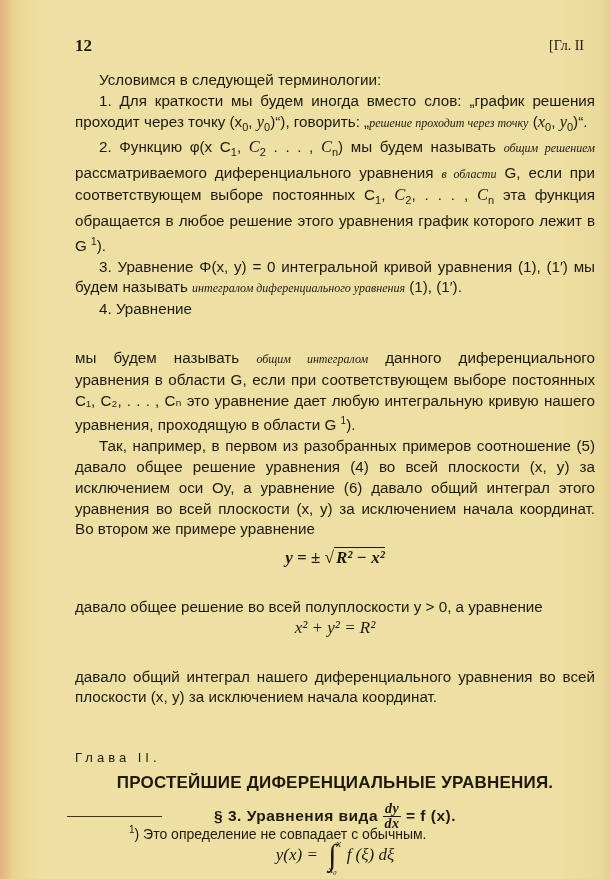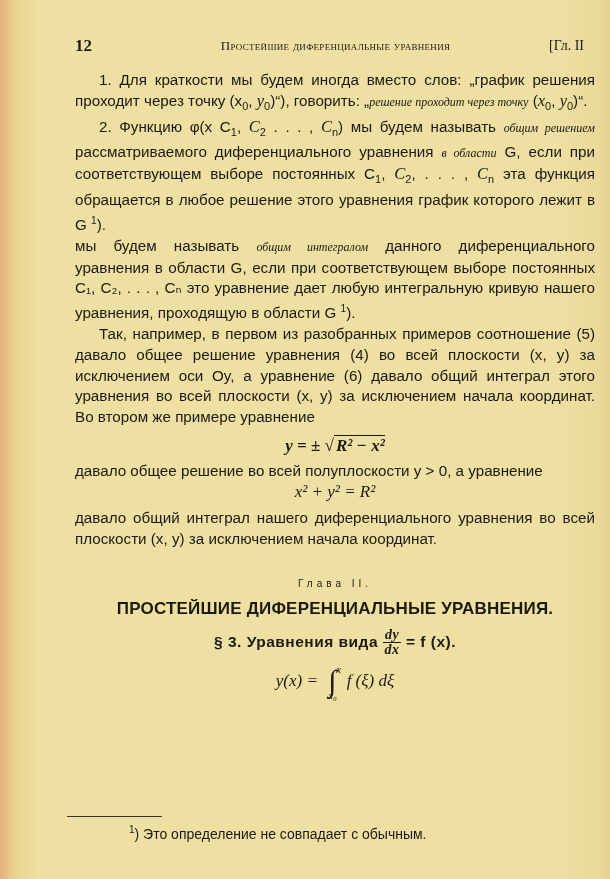--- a/index.html
+++ b/index.html
@@ -19,29 +19,29 @@
     }
     .pnum { font-weight: bold; font-size: 17px; }
     .running { font-variant: small-caps; font-size: 13px; letter-spacing: 0.3px; margin-left: 30px; }
     .chap { font-size: 14px; }
     .body {
       position: absolute; left: 63px; width: 520px; top: 70px;
       font-family: "Liberation Sans", "DejaVu Sans", sans-serif;
       font-size: 15.2px; line-height: 20.8px; text-align: justify;
     }
     .body p { margin: 0; text-indent: 24px; }
-    .body p.noind { text-indent: 0; }
+    .body p.noind { text-indent: 0; margin-top: 28px; }
     .it { font-style: italic; font-family: "Liberation Serif", "DejaVu Serif", serif; font-size: 12px; }
     .m { font-family: "Liberation Serif", "DejaVu Serif", serif; font-style: italic; font-size: 16.5px; }
     .formula {
       text-align: center; font-family: "Liberation Serif", "DejaVu Serif", serif;
       font-size: 17px; font-style: italic; margin: 4px 0 4px 0;
     }
     .chapter-label {
-      text-align: center; font-size: 10px; letter-spacing: 4px; margin-top: 24px;
+      font-size: 13px; letter-spacing: 4px; margin-top: 40px;
     }
     .chapter-title {
       text-align: center; font-weight: bold; font-size: 17px; margin-top: 4px; letter-spacing: 0.2px;
     }
     .section-title {
       text-align: center; font-weight: bold; font-size: 15.5px; margin-top: 8px; letter-spacing: 0.5px;
     }
     .frac { display: inline-block; vertical-align: middle; text-align: center; font-family: "Liberation Serif", serif; font-style: italic; font-size: 14px; line-height: 14px; }
     .frac span { display: block; }
     .frac .num { border-bottom: 1px solid #1d1a14; padding: 0 2px; }
@@ -57,31 +57,33 @@
     sup { font-size: 10px; }
     sub { font-size: 11px; }
     .sqrt { border-top: 1px solid #1d1a14; padding-left: 2px; }
   </style>
 </head>
 <body>
 
 <div class="page">
   <div class="header">
     <span class="pnum">12</span>
-    <span class="running">Простейшие диференциальные уравнения</span>
     <span class="chap">[Гл. II</span>
   </div>
 
   <div class="body">
+    <p><span>Условимся в следующей терминологии:</span></p>
 
     <p><span>1. Для краткости мы будем иногда вместо слов: „график решения проходит через точку (x</span><sub>0</sub>, <span class="m">y</span><sub>0</sub>)“<span>), говорить: „</span><span class="it">решение проходит через точку</span> (<span class="m">x</span><sub>0</sub>, <span class="m">y</span><sub>0</sub>)<span>“.</span></p>
 
     <p><span>2. Функцию φ(x C</span><sub>1</sub>, <span class="m">C</span><sub>2</sub> . . . , <span class="m">C</span><sub>n</sub><span>) мы будем называть </span><span class="it">общим решением</span><span> рассматриваемого диференциального уравнения </span><span class="it">в области</span><span> G, если при соответствующем выборе постоянных C</span><sub>1</sub>, <span class="m">C</span><sub>2</sub>, . . . , <span class="m">C</span><sub>n</sub><span> эта функция обращается в любое решение этого уравнения график которого лежит в G</span> <sup>1</sup><span>).</span></p>
 
+    <p><span>3. Уравнение Φ(x, y) = 0 интегральной кривой уравнения (1), (1′) мы будем называть </span><span class="it">интегралом диференциального уравнения</span><span> (1), (1′).</span></p>
 
+    <p><span>4. Уравнение</span></p>
 
     <p class="noind"><span>мы будем называть </span><span class="it">общим интегралом</span><span> данного диференциального уравнения в области G, если при соответствующем выборе постоянных C₁, C₂, . . . , Cₙ это уравнение дает любую интегральную кривую нашего уравнения, проходящую в области G</span> <sup>1</sup><span>).</span></p>
 
     <p><span>Так, например, в первом из разобранных примеров соотношение (5) давало общее решение уравнения (4) во всей плоскости (x, y) за исключением оси Oy, а уравнение (6) давало общий интеграл этого уравнения во всей плоскости (x, y) за исключением начала координат. Во втором же примере уравнение</span></p>
 
     <div class="formula" style="margin-top:8px;font-weight:bold;"><span>y = ± √</span><span class="sqrt">R² − x²</span></div>
 
     <p class="noind"><span>давало общее решение во всей полуплоскости y &gt; 0, а уравнение</span></p>
     <div class="formula" style="margin:0 0 6px 0;">x² + y² = R²</div>
 

